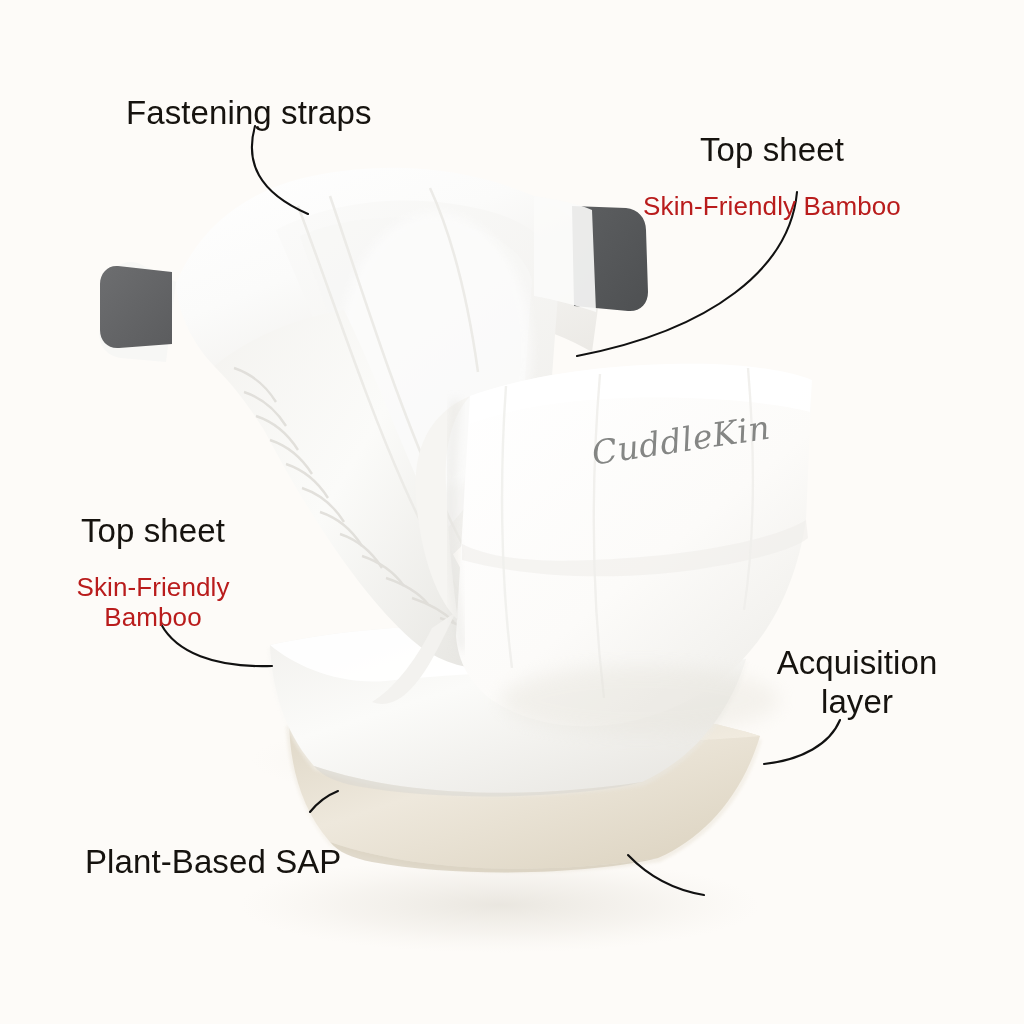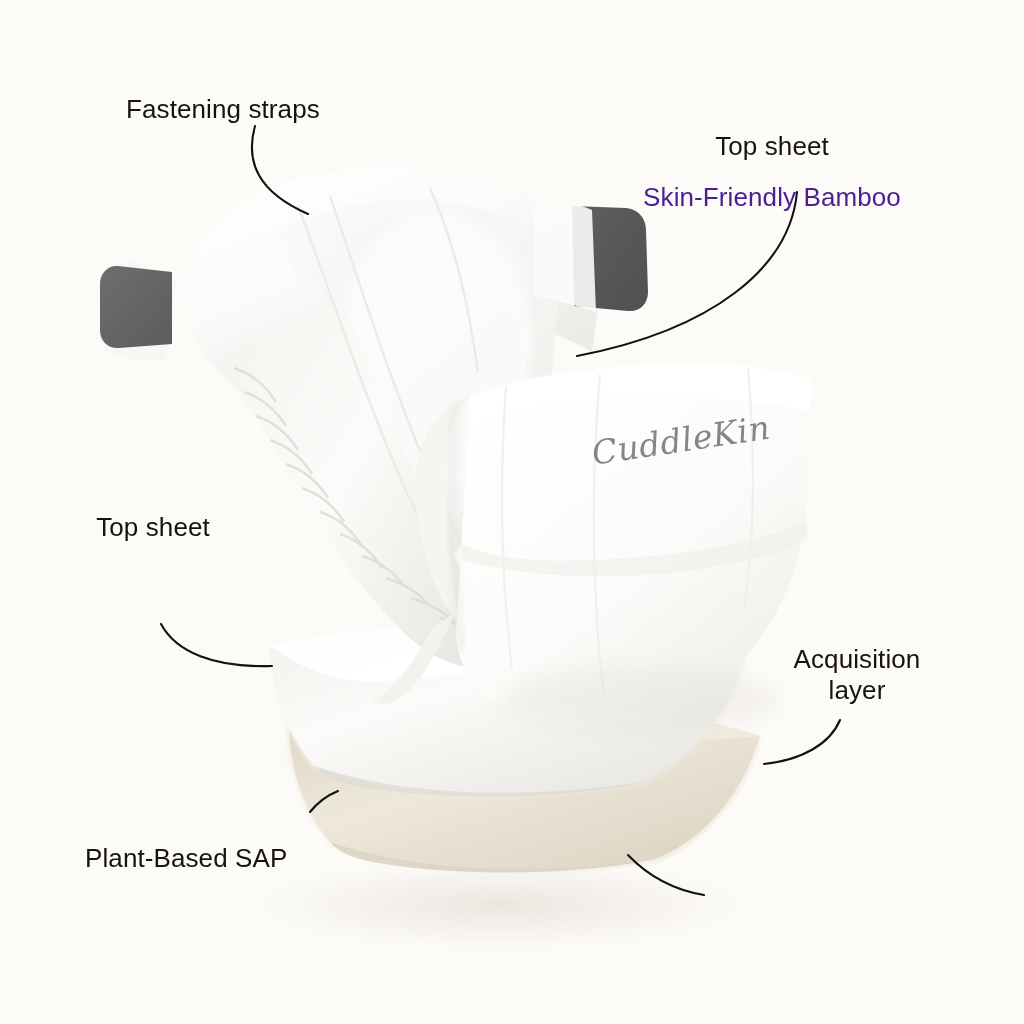--- a/index.html
+++ b/index.html
@@ -33,29 +33,29 @@
   
   .callout {
     position: absolute;
     color: #14110f;
     letter-spacing: 0.1px;
     line-height: 1.18;
     white-space: pre-line;
   }
   .callout .ttl {
     display: block;
-    font-size: 26px;
+    font-size: 33px;
     font-weight: 400;
     color: #16130f;
   }
   .callout .sub {
     display: block;
     font-size: 26px;
     font-weight: 400;
-    color: #4c1d95;
+    color: #b91c1c;
     margin-top: 2px;
   }
 
   #cl-fastening {
     left: 126px;
     top: 75px;
     text-align: left;
   }
   #cl-topsheet-right {
     left: 597px;
@@ -283,20 +283,22 @@
     <span class="ttl">Fastening straps</span>
   </div>
 
   <div class="callout" id="cl-topsheet-right">
     <span class="ttl">Top sheet</span>
     <span class="sub">Skin-Friendly Bamboo</span>
   </div>
 
   <div class="callout" id="cl-topsheet-left">
     <span class="ttl">Top sheet</span>
+    <span class="sub">Skin-Friendly
+Bamboo</span>
   </div>
 
   <div class="callout" id="cl-sap">
     <span class="ttl">Plant-Based SAP</span>
   </div>
 
   <div class="callout" id="cl-acquisition">
     <span class="ttl">Acquisition
 layer</span>
   </div>

